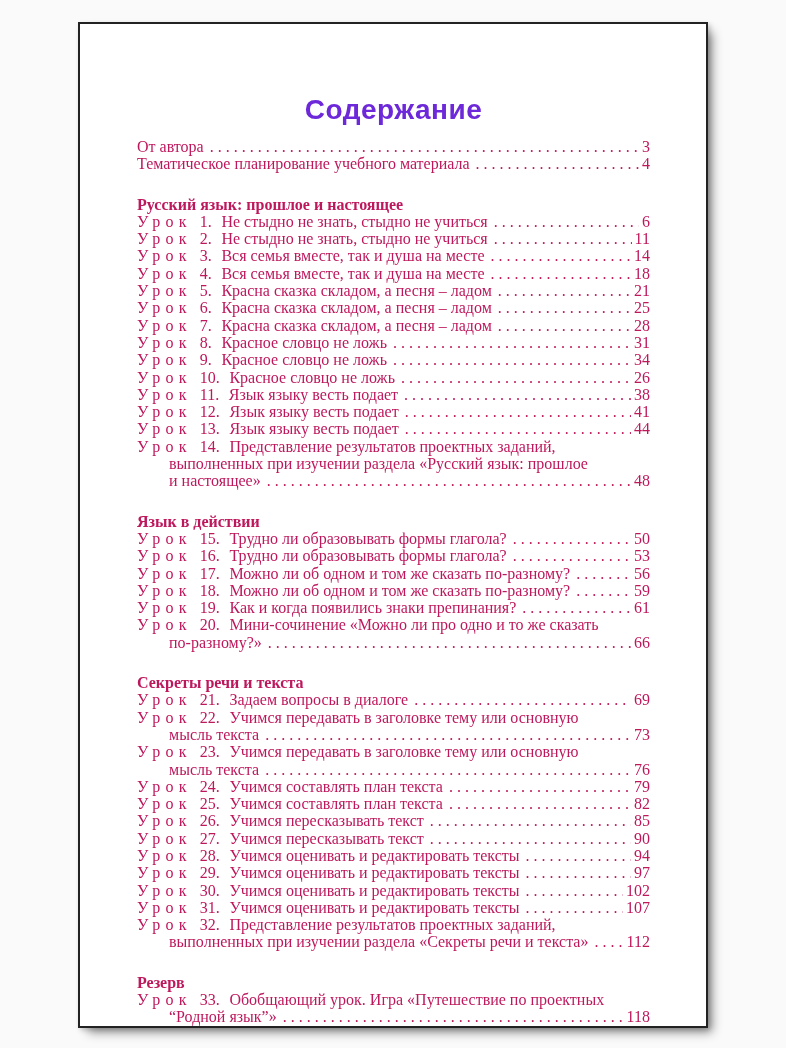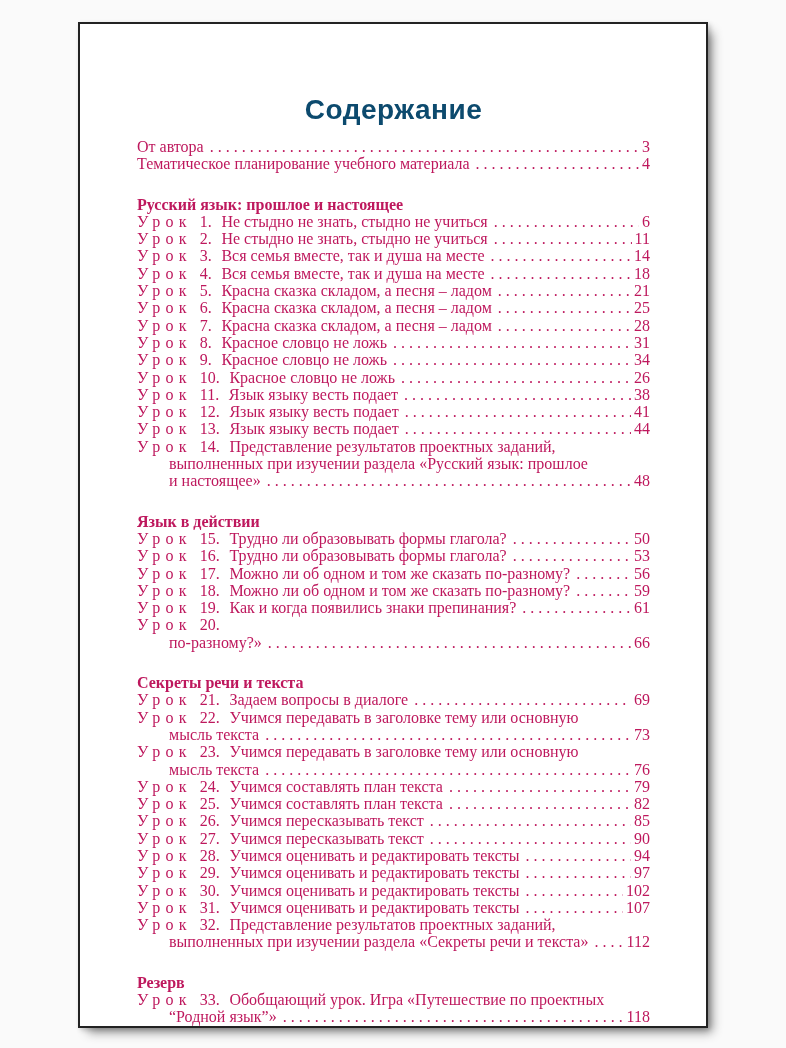--- a/index.html
+++ b/index.html
@@ -22,21 +22,21 @@
     overflow: hidden;
   }
   .toc-title {
     margin: 0 0 12px 0;
     font-family: "Liberation Sans", sans-serif;
     font-weight: 700;
     font-size: 28px;
     line-height: 32px;
     letter-spacing: 0.5px;
     text-align: center;
-    color: #0c4a6e;
+    color: #6d28d9;
   }
   .toc-body {
     font-size: 16px;
     line-height: 17.3px;
     color: #be185d;
   }
   .toc-line {
     display: flex;
     align-items: baseline;
     white-space: nowrap;
@@ -258,20 +258,21 @@
           <span class="lesson-num">19.</span>
           <span class="toc-text">Как и когда появились знаки препинания?</span>
           <span class="leader"></span>
           <span class="pagenum">61</span>
         </div>
       </div>
       <div class="toc-entry">
         <div class="toc-line">
           <span class="lesson-label">Урок</span>
           <span class="lesson-num">20.</span>
+          <span class="toc-text">Мини-сочинение «Можно ли про одно и то же сказать</span>
         </div>
         <div class="toc-line cont">
           <span class="toc-text">по-разному?»</span>
           <span class="leader"></span>
           <span class="pagenum">66</span>
         </div>
       </div>
       <div class="section-heading">Секреты речи и текста</div>
       <div class="toc-entry">
         <div class="toc-line">

